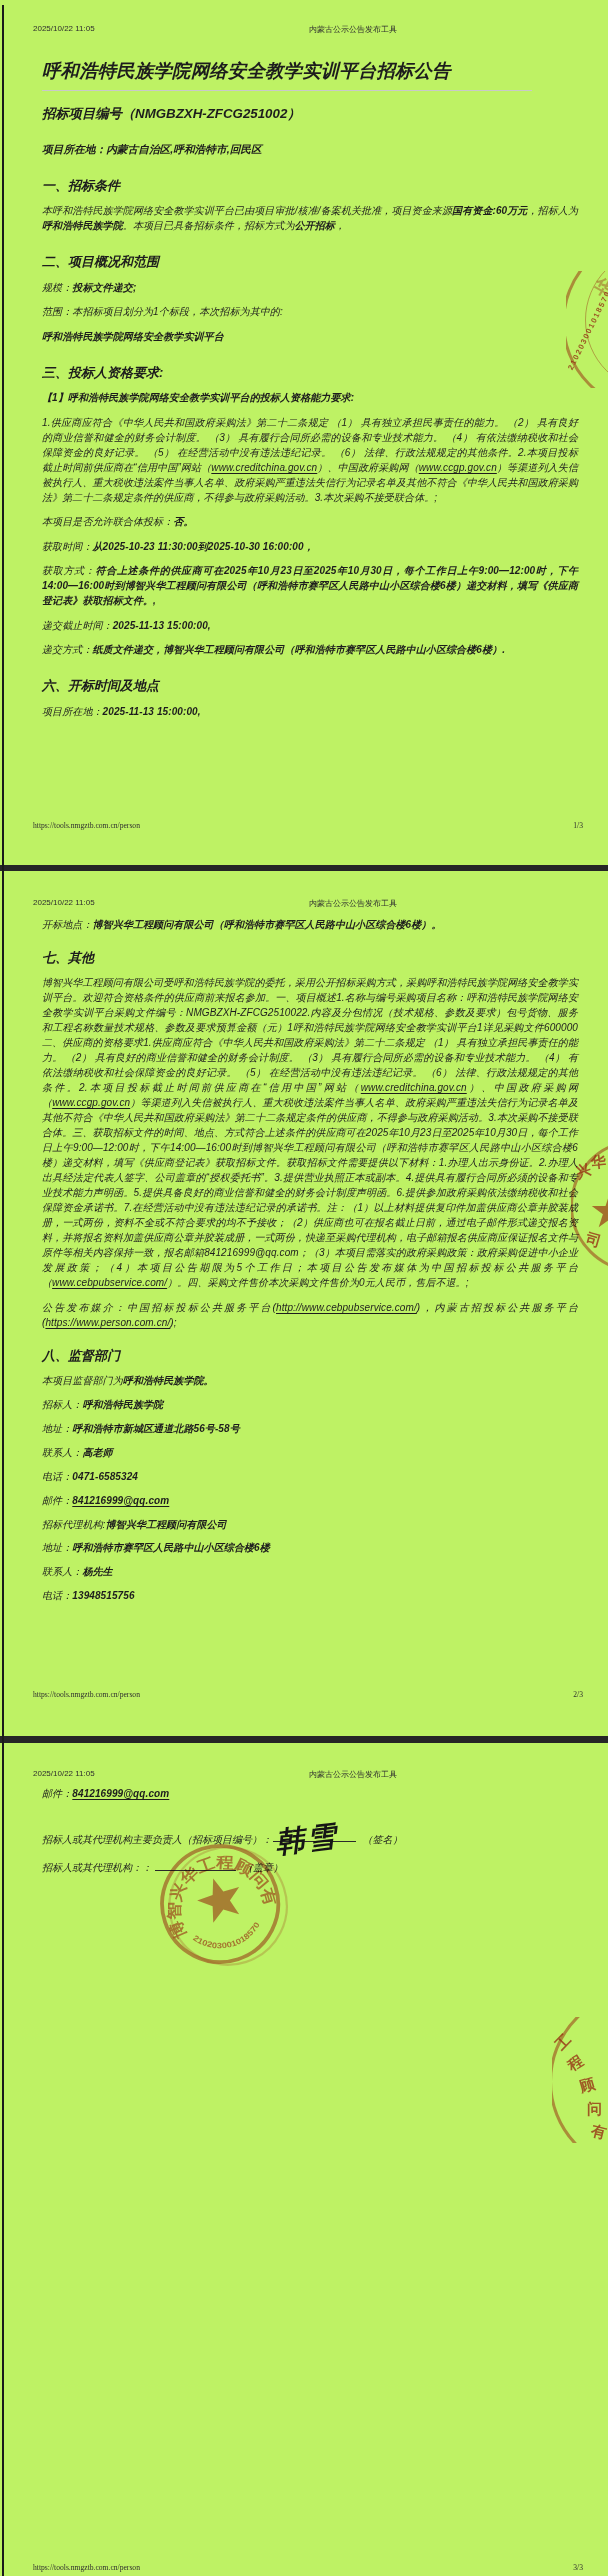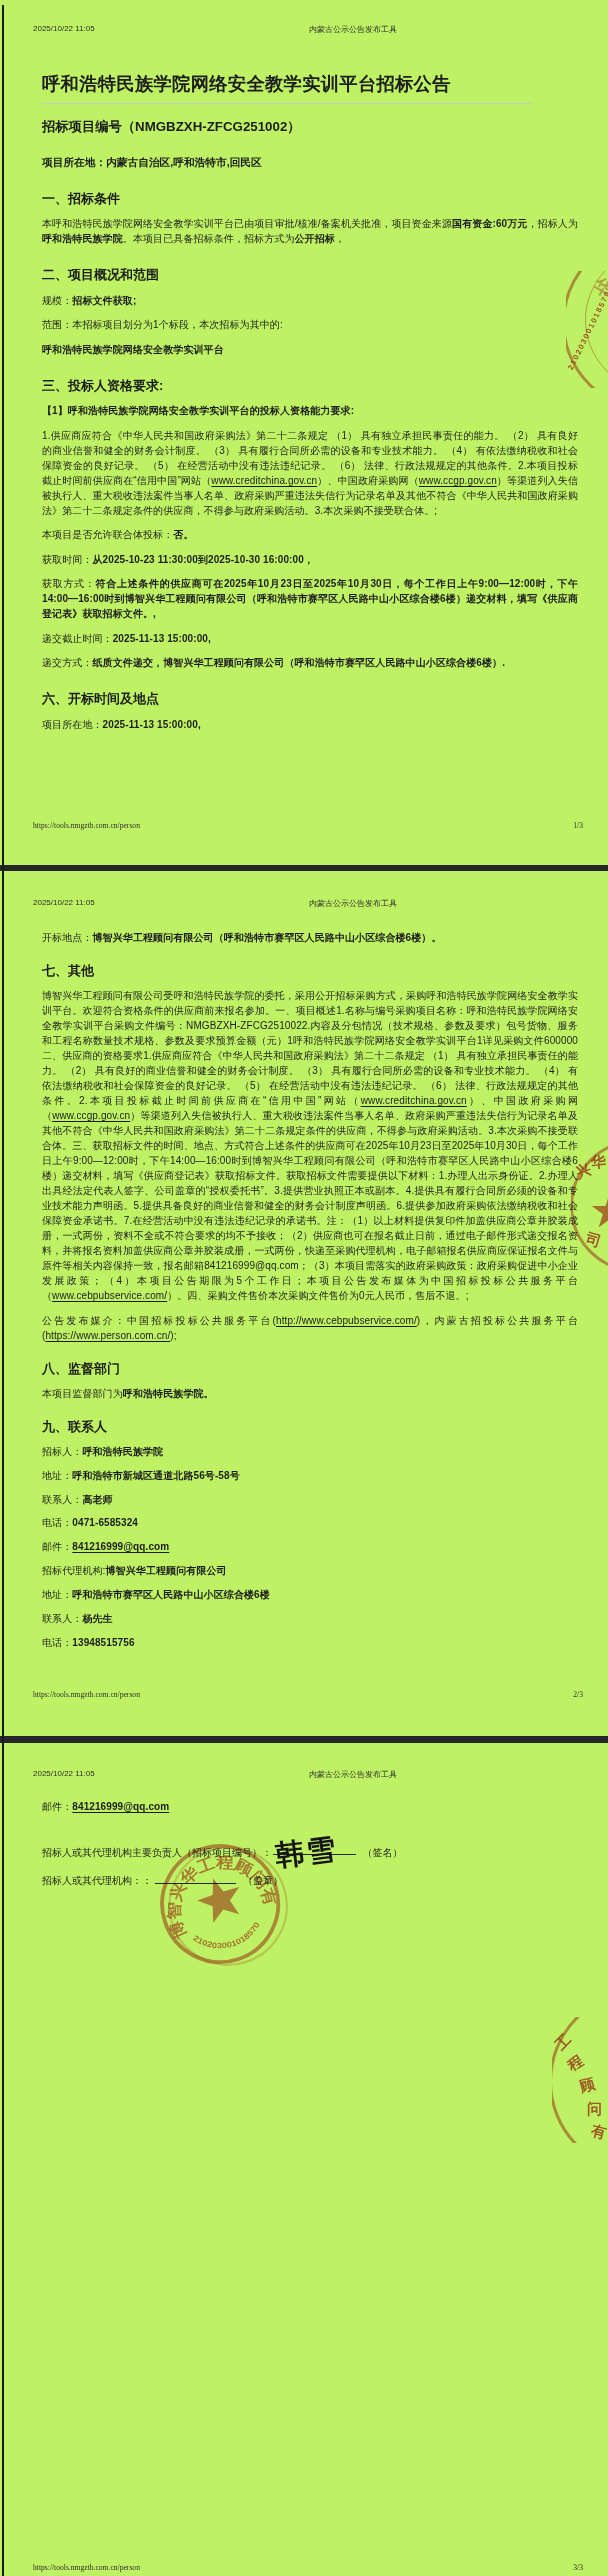--- a/index.html
+++ b/index.html
@@ -11,21 +11,21 @@
   #p3{height:833px}
   .sep{height:6.3px;background:#262626;}
   .edge-line{position:absolute;left:1.9px;top:5px;width:2.5px;height:2571px;background:#1a1a1a;z-index:40;}
   .phead{position:absolute;top:24px;left:33px;right:25px;font-size:8px;color:#2e2e2e;}
   .phead .tool{position:absolute;left:276px;top:0;white-space:nowrap;}
   .pfoot{position:absolute;left:33px;right:25px;font-size:7.6px;color:#2e2e2e;font-family:Liberation Serif, serif;}
   #p1 .pfoot{bottom:35px}
   #p2 .pfoot{bottom:37px}
   #p3 .pfoot{bottom:3.8px}
   .pnum{float:right}
-  .content{position:relative;margin:16px 30px 0 42px;}
+  .content{position:relative;margin:3px 30px 0 42px;font-style:italic;}
   #p1 .content{padding-top:56px}
   #p2 .content{padding-top:43px}
   #p3 .content{padding-top:40px}
   h1.title{font-size:18.3px;line-height:23px;margin:0 0 7.6px 0;font-weight:700;letter-spacing:0.3px;}
   .divider{height:0.6px;background:#c9c9c9;width:490px;}
   h2.projno{font-size:13.3px;line-height:16.4px;margin:16px 0 0 0;font-weight:700;}
   p.loc{font-size:10.7px;line-height:15px;font-weight:700;margin:19px 0 0 0;}
   h3.sec{font-size:13px;line-height:16px;margin:21px 0 0 0;font-weight:700;}
   #p2 h3.sec{margin-top:17.7px}
   p.body{font-size:10px;line-height:15px;margin:9.5px 0 0 0;letter-spacing:0.1px;text-align:justify;}
@@ -62,21 +62,21 @@
       <span class="tool">内蒙古公示公告发布工具</span>
     </div>
     <div class="content">
       <h1 class="title">呼和浩特民族学院网络安全教学实训平台招标公告</h1>
       <div class="divider"></div>
       <h2 class="projno">招标项目编号（NMGBZXH-ZFCG251002）</h2>
       <p class="loc">项目所在地：内蒙古自治区,呼和浩特市,回民区</p>
       <h3 class="sec">一、招标条件</h3>
       <p class="body"><span>本呼和浩特民族学院网络安全教学实训平台已由项目审批/核准/备案机关批准，项目资金来源</span><span class="b">国有资金:60万元</span><span>，招标人为</span><span class="b">呼和浩特民族学院</span><span>。本项目已具备招标条件，招标方式为</span><span class="b">公开招标</span><span>，</span></p>
       <h3 class="sec">二、项目概况和范围</h3>
-      <p class="body"><span>规模：</span><span class="b">招标文件获取;</span></p>
+      <p class="body"><span>规模：</span><span class="b">投标文件递交;</span></p>
       <p class="body"><span>范围：本招标项目划分为1个标段，本次招标为其中的:</span></p>
       <p class="body bold">呼和浩特民族学院网络安全教学实训平台</p>
       <h3 class="sec">三、投标人资格要求:</h3>
       <p class="body bold">【1】呼和浩特民族学院网络安全教学实训平台的投标人资格能力要求:</p>
       <p class="body"><span>1.供应商应符合《中华人民共和国政府采购法》第二十二条规定 （1） 具有独立承担民事责任的能力。 （2） 具有良好的商业信誉和健全的财务会计制度。 （3） 具有履行合同所必需的设备和专业技术能力。 （4） 有依法缴纳税收和社会保障资金的良好记录。 （5） 在经营活动中没有违法违纪记录。 （6） 法律、行政法规规定的其他条件。2.本项目投标截止时间前供应商在“信用中国”网站（</span><span class="u">www.creditchina.gov.cn</span><span>）、中国政府采购网（</span><span class="u">www.ccgp.gov.cn</span><span>）等渠道列入失信被执行人、重大税收违法案件当事人名单、政府采购严重违法失信行为记录名单及其他不符合《中华人民共和国政府采购法》第二十二条规定条件的供应商，不得参与政府采购活动。3.本次采购不接受联合体。;</span></p>
       <p class="body"><span>本项目是否允许联合体投标：</span><span class="b">否。</span></p>
       <p class="body"><span>获取时间：</span><span class="b">从2025-10-23 11:30:00到2025-10-30 16:00:00，</span></p>
       <p class="body"><span>获取方式：</span><span class="b">符合上述条件的供应商可在2025年10月23日至2025年10月30日，每个工作日上午9:00—12:00时，下午14:00—16:00时到博智兴华工程顾问有限公司（呼和浩特市赛罕区人民路中山小区综合楼6楼）递交材料，填写《供应商登记表》获取招标文件。,</span></p>
       <p class="body"><span>递交截止时间：</span><span class="b">2025-11-13 15:00:00,</span></p>
       <p class="body"><span>递交方式：</span><span class="b">纸质文件递交，博智兴华工程顾问有限公司（呼和浩特市赛罕区人民路中山小区综合楼6楼）.</span></p>
@@ -102,21 +102,20 @@
       <span>2025/10/22 11:05</span>
       <span class="tool">内蒙古公示公告发布工具</span>
     </div>
     <div class="content">
       <p class="body" style="margin-top:0"><span>开标地点：</span><span class="b">博智兴华工程顾问有限公司（呼和浩特市赛罕区人民路中山小区综合楼6楼）。</span></p>
       <h3 class="sec">七、其他</h3>
       <p class="body"><span>博智兴华工程顾问有限公司受呼和浩特民族学院的委托，采用公开招标采购方式，采购呼和浩特民族学院网络安全教学实训平台。欢迎符合资格条件的供应商前来报名参加。一、项目概述1.名称与编号采购项目名称：呼和浩特民族学院网络安全教学实训平台采购文件编号：NMGBZXH-ZFCG2510022.内容及分包情况（技术规格、参数及要求）包号货物、服务和工程名称数量技术规格、参数及要求预算金额（元）1呼和浩特民族学院网络安全教学实训平台1详见采购文件600000二、供应商的资格要求1.供应商应符合《中华人民共和国政府采购法》第二十二条规定 （1） 具有独立承担民事责任的能力。 （2） 具有良好的商业信誉和健全的财务会计制度。 （3） 具有履行合同所必需的设备和专业技术能力。 （4） 有依法缴纳税收和社会保障资金的良好记录。 （5） 在经营活动中没有违法违纪记录。 （6） 法律、行政法规规定的其他条件。2.本项目投标截止时间前供应商在“信用中国”网站（</span><span class="u">www.creditchina.gov.cn</span><span>）、中国政府采购网（</span><span class="u">www.ccgp.gov.cn</span><span>）等渠道列入失信被执行人、重大税收违法案件当事人名单、政府采购严重违法失信行为记录名单及其他不符合《中华人民共和国政府采购法》第二十二条规定条件的供应商，不得参与政府采购活动。3.本次采购不接受联合体。三、获取招标文件的时间、地点、方式符合上述条件的供应商可在2025年10月23日至2025年10月30日，每个工作日上午9:00—12:00时，下午14:00—16:00时到博智兴华工程顾问有限公司（呼和浩特市赛罕区人民路中山小区综合楼6楼）递交材料，填写《供应商登记表》获取招标文件。获取招标文件需要提供以下材料：1.办理人出示身份证。2.办理人出具经法定代表人签字、公司盖章的“授权委托书”。3.提供营业执照正本或副本。4.提供具有履行合同所必须的设备和专业技术能力声明函。5.提供具备良好的商业信誉和健全的财务会计制度声明函。6.提供参加政府采购依法缴纳税收和社会保障资金承诺书。7.在经营活动中没有违法违纪记录的承诺书。注：（1）以上材料提供复印件加盖供应商公章并胶装成册，一式两份，资料不全或不符合要求的均不予接收；（2）供应商也可在报名截止日前，通过电子邮件形式递交报名资料，并将报名资料加盖供应商公章并胶装成册，一式两份，快递至采购代理机构，电子邮箱报名供应商应保证报名文件与原件等相关内容保持一致，报名邮箱841216999@qq.com；（3）本项目需落实的政府采购政策：政府采购促进中小企业发展政策；（4）本项目公告期限为5个工作日；本项目公告发布媒体为中国招标投标公共服务平台（</span><span class="u">www.cebpubservice.com/</span><span>）。四、采购文件售价本次采购文件售价为0元人民币，售后不退。;</span></p>
       <p class="body"><span>公告发布媒介：中国招标投标公共服务平台(</span><span class="u">http://www.cebpubservice.com/</span><span>)，内蒙古招投标公共服务平台(</span><span class="u">https://www.person.com.cn/</span><span>);</span></p>
       <h3 class="sec">八、监督部门</h3>
       <p class="body"><span>本项目监督部门为</span><span class="b">呼和浩特民族学院。</span></p>
-      <h3 class="sec">九、联系人</h3>
       <p class="body contact"><span>招标人：</span><span class="b">呼和浩特民族学院</span></p>
       <p class="body contact"><span>地址：</span><span class="b">呼和浩特市新城区通道北路56号-58号</span></p>
       <p class="body contact"><span>联系人：</span><span class="b">高老师</span></p>
       <p class="body contact"><span>电话：</span><span class="b">0471-6585324</span></p>
       <p class="body contact"><span>邮件：</span><span class="b u">841216999@qq.com</span></p>
       <p class="body contact"><span>招标代理机构:</span><span class="b">博智兴华工程顾问有限公司</span></p>
       <p class="body contact"><span>地址：</span><span class="b">呼和浩特市赛罕区人民路中山小区综合楼6楼</span></p>
       <p class="body contact"><span>联系人：</span><span class="b">杨先生</span></p>
       <p class="body contact"><span>电话：</span><span class="b">13948515756</span></p>
     </div>

